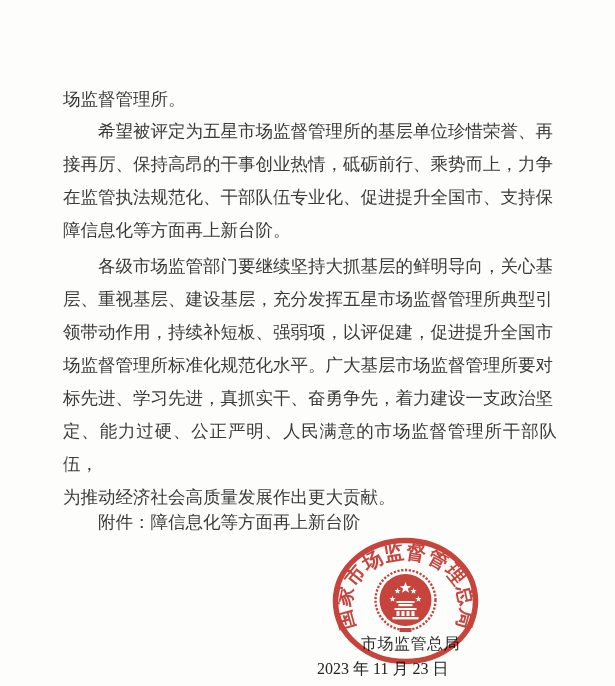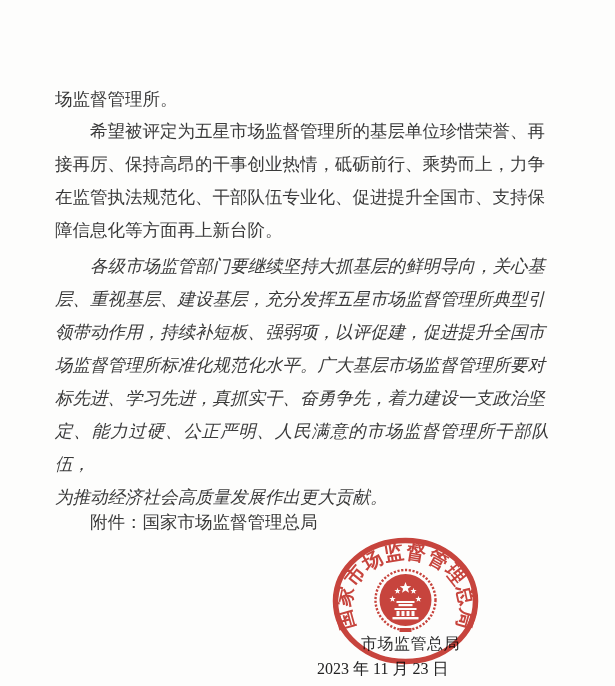--- a/index.html
+++ b/index.html
@@ -5,32 +5,32 @@
   html,body{margin:0;padding:0;}
   .page{
     position:relative;
     width:615px;height:686px;
     background:#fdfdfc;
     overflow:hidden;
     font-family:"Liberation Serif", serif;
   }
   .bodytext{
     position:absolute;
-    left:55px;
+    left:63px;
     width:494px;
     font-size:17.5px;
     line-height:33px;
     color:#3a3a3a;
     white-space:pre-line;
     letter-spacing:0;
     text-align:justify;
   }
   .line1{top:83px;}
   .para2{top:115px;}
-  .para3{top:250px;font-style:italic;}
+  .para3{top:250px;}
   .attachment{top:506px;}
   .authority{
     position:absolute;
     left:361px;top:634px;
     font-size:16px;
     letter-spacing:0.5px;
     color:#2e2e2e;
     z-index:1;
   }
   .date{
@@ -66,21 +66,21 @@
 障信息化等方面再上新台阶。</div>
 
   <div class="bodytext para3">　　各级市场监管部门要继续坚持大抓基层的鲜明导向，关心基
 层、重视基层、建设基层，充分发挥五星市场监督管理所典型引
 领带动作用，持续补短板、强弱项，以评促建，促进提升全国市
 场监督管理所标准化规范化水平。广大基层市场监督管理所要对
 标先进、学习先进，真抓实干、奋勇争先，着力建设一支政治坚
 定、能力过硬、公正严明、人民满意的市场监督管理所干部队伍，
 为推动经济社会高质量发展作出更大贡献。</div>
 
-  <div class="bodytext attachment">　　附件：国家市场监督管理总局</div>
+  <div class="bodytext attachment">　　附件：障信息化等方面再上新台阶</div>
 
   <div class="authority">市场监管总局</div>
 
   <div class="date">2023 年 11 月 23 日</div>
 
   <svg class="seal" viewBox="0 0 149 131">
 
     <ellipse cx="74.5" cy="64" rx="70" ry="60.5" fill="none" stroke="#c5342c" stroke-width="5.5"></ellipse>
 
     <defs>

